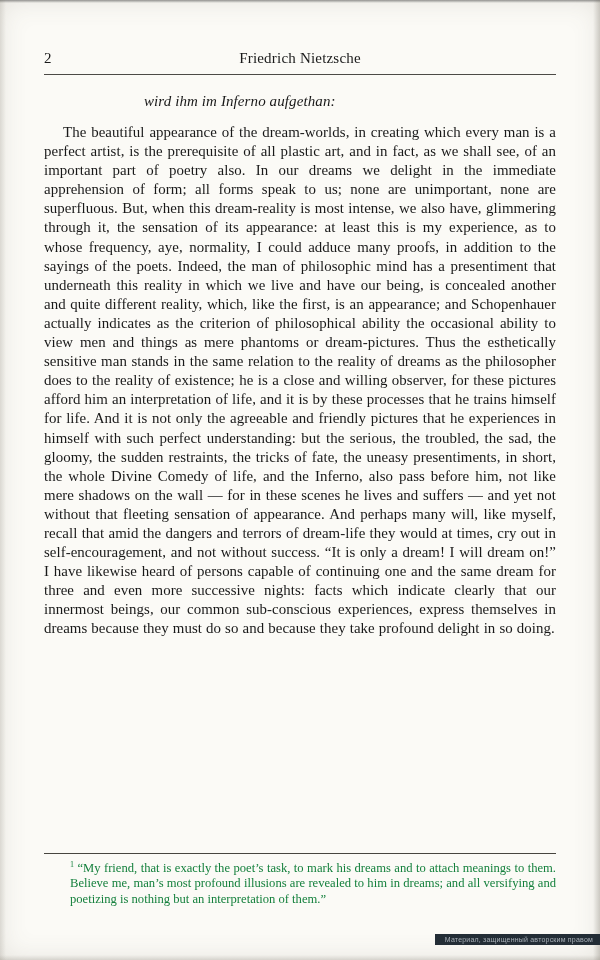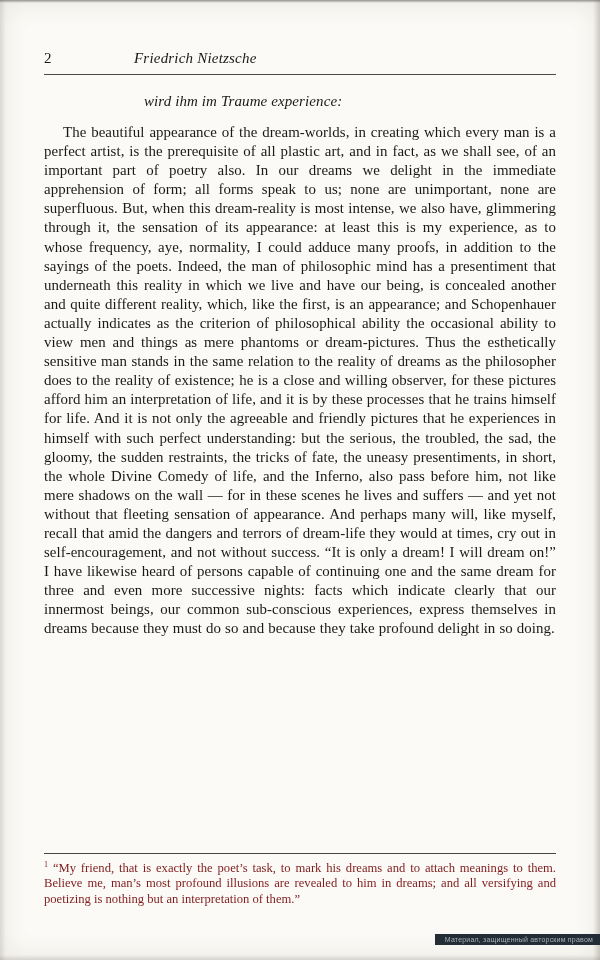--- a/index.html
+++ b/index.html
@@ -49,21 +49,21 @@
     border-bottom: 1px solid #4c4a46;
     font-size: 15px;
   }
   .page-number {
     width: 90px;
     font-style: normal;
     letter-spacing: 0.5px;
   }
   .running-head {
     flex: 1;
-    font-style: italic;
+    text-align: center;
     margin-right: 90px; 
     letter-spacing: 0.2px;
   }
 
   .epigraph {
     margin-top: 17px;
     padding-left: 100px;
     font-style: italic;
     font-size: 15px;
     line-height: 19px;
@@ -91,21 +91,22 @@
     padding-top: 0;
   }
   .footnote-rule {
     border-top: 1px solid #47453f;
     margin-bottom: 7px;
   }
   .footnote {
     font-size: 12.6px;
     line-height: 15.8px;
     text-align: justify;
-    color: #7f1d1d;
+    color: #15803d;
+    margin-left: 26px;
   }
   .footnote sup {
     font-size: 8px;
     vertical-align: super;
     line-height: 0;
   }
 
   .watermark {
     position: absolute;
     right: 0;
@@ -129,21 +130,21 @@
   <div class="scan-edge-left"></div>
   <div class="scan-edge-right"></div>
   <div class="scan-edge-bottom"></div>
 
   <div class="running-header">
     <span class="page-number">2</span>
     <span class="running-head">Friedrich Nietzsche</span>
   </div>
 
   <div class="epigraph">
-    <div class="ep-line">wird ihm im Traume experience:</div>
+    <div class="ep-line">wird ihm im Inferno aufgethan:</div>
   </div>
 
   <div class="body-text">
     <p>The beautiful appearance of the dream-worlds, in creating which every man is a perfect artist, is the prerequisite of all plastic art, and in fact, as we shall see, of an important part of poetry also. In our dreams we delight in the immediate apprehension of form; all forms speak to us; none are unimportant, none are superfluous. But, when this dream-reality is most intense, we also have, glimmering through it, the sensation of its appearance: at least this is my experience, as to whose frequency, aye, normality, I could adduce many proofs, in addition to the sayings of the poets. Indeed, the man of philosophic mind has a presentiment that underneath this reality in which we live and have our being, is concealed another and quite different reality, which, like the first, is an appearance; and Schopenhauer actually indicates as the criterion of philosophical ability the occasional ability to view men and things as mere phantoms or dream-pictures. Thus the esthetically sensitive man stands in the same relation to the reality of dreams as the philosopher does to the reality of existence; he is a close and willing observer, for these pictures afford him an interpretation of life, and it is by these processes that he trains himself for life. And it is not only the agreeable and friendly pictures that he experiences in himself with such perfect understanding: but the serious, the troubled, the sad, the gloomy, the sudden restraints, the tricks of fate, the uneasy presentiments, in short, the whole Divine Comedy of life, and the Inferno, also pass before him, not like mere shadows on the wall — for in these scenes he lives and suffers — and yet not without that fleeting sensation of appearance. And perhaps many will, like myself, recall that amid the dangers and terrors of dream-life they would at times, cry out in self-encouragement, and not without success. “It is only a dream! I will dream on!” I have likewise heard of persons capable of continuing one and the same dream for three and even more successive nights: facts which indicate clearly that our innermost beings, our common sub-conscious experiences, express themselves in dreams because they must do so and because they take profound delight in so doing.</p>
   </div>
 
   <div class="footnote-area">
     <div class="footnote-rule"></div>
     <div class="footnote"><sup>1</sup> <span>“My friend, that is exactly the poet’s task, to mark his dreams and to attach meanings to them. Believe me, man’s most profound illusions are revealed to him in dreams; and all versifying and poetizing is nothing but an interpretation of them.”</span></div>
   </div>

